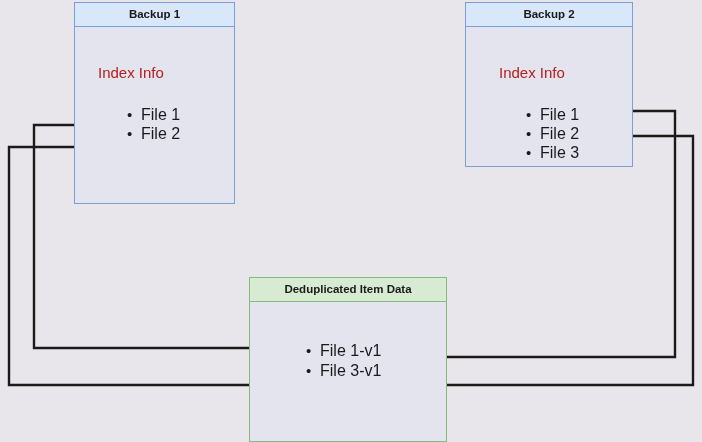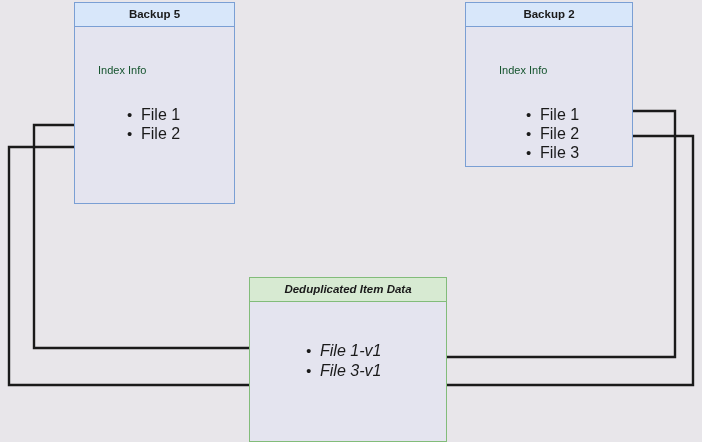--- a/index.html
+++ b/index.html
@@ -26,21 +26,20 @@
   }
   .node {
     position: absolute;
     box-sizing: border-box;
     border: 1.5px solid #7a9fd4;
     background: #e4e4ef;
   }
   .node.green {
     border-color: #82bc7a;
     background: #e4e4ef;
-    font-style: italic;
   }
   .node-header {
     box-sizing: border-box;
     height: 24px;
     line-height: 23px;
     text-align: center;
     font-size: 11.5px;
     font-weight: bold;
     color: #1a1a1a;
     background: #d8e7fa;
@@ -49,22 +48,22 @@
   .node.green .node-header {
     background: #d7ead2;
     border-bottom-color: #82bc7a;
   }
   .node-body {
     position: relative;
     width: 100%;
   }
   .section-label {
     position: absolute;
-    font-size: 11px;
-    color: #14532d;
+    font-size: 15px;
+    color: #b91c1c;
     white-space: nowrap;
   }
   .file-list {
     position: absolute;
     list-style: none;
     margin: 0;
     padding: 0;
   }
   .file-list li {
     position: relative;
@@ -115,21 +114,21 @@
     <path d="M124,125 L34,125 L34,348 L295,348" fill="none" stroke="#1a1a1a" stroke-width="2.4" marker-end="url(#arrowR)"></path>
 
     <path d="M124,147 L9,147 L9,385 L295,385" fill="none" stroke="#1a1a1a" stroke-width="2.4" marker-end="url(#arrowR)"></path>
 
     <path d="M596,111 L675,111 L675,357 L397,357" fill="none" stroke="#1a1a1a" stroke-width="2.4" marker-end="url(#arrowL)"></path>
 
     <path d="M596,136 L693,136 L693,385 L397,385" fill="none" stroke="#1a1a1a" stroke-width="2.4" marker-end="url(#arrowL)"></path>
   </svg>
 
   <div class="node" id="backup1">
-    <div class="node-header">Backup 5</div>
+    <div class="node-header">Backup 1</div>
     <div class="node-body">
       <div class="section-label">Index Info</div>
       <ul class="file-list">
         <li>File 1</li>
         <li>File 2</li>
       </ul>
     </div>
   </div>
 
   <div class="node" id="backup2">

